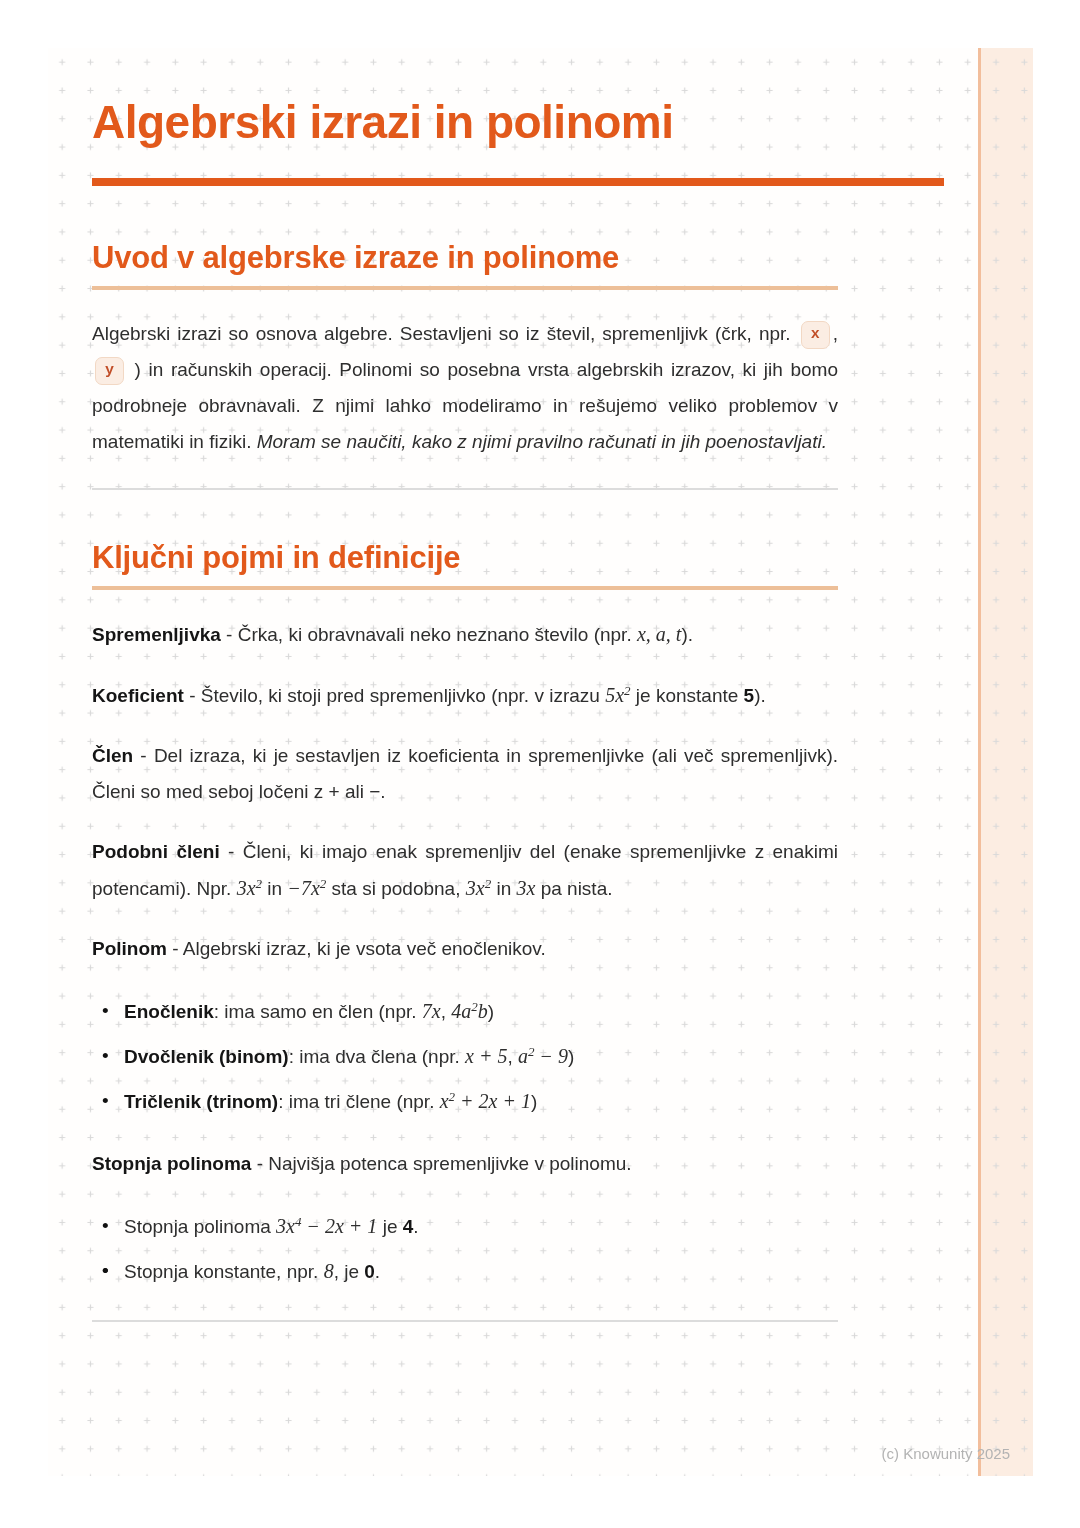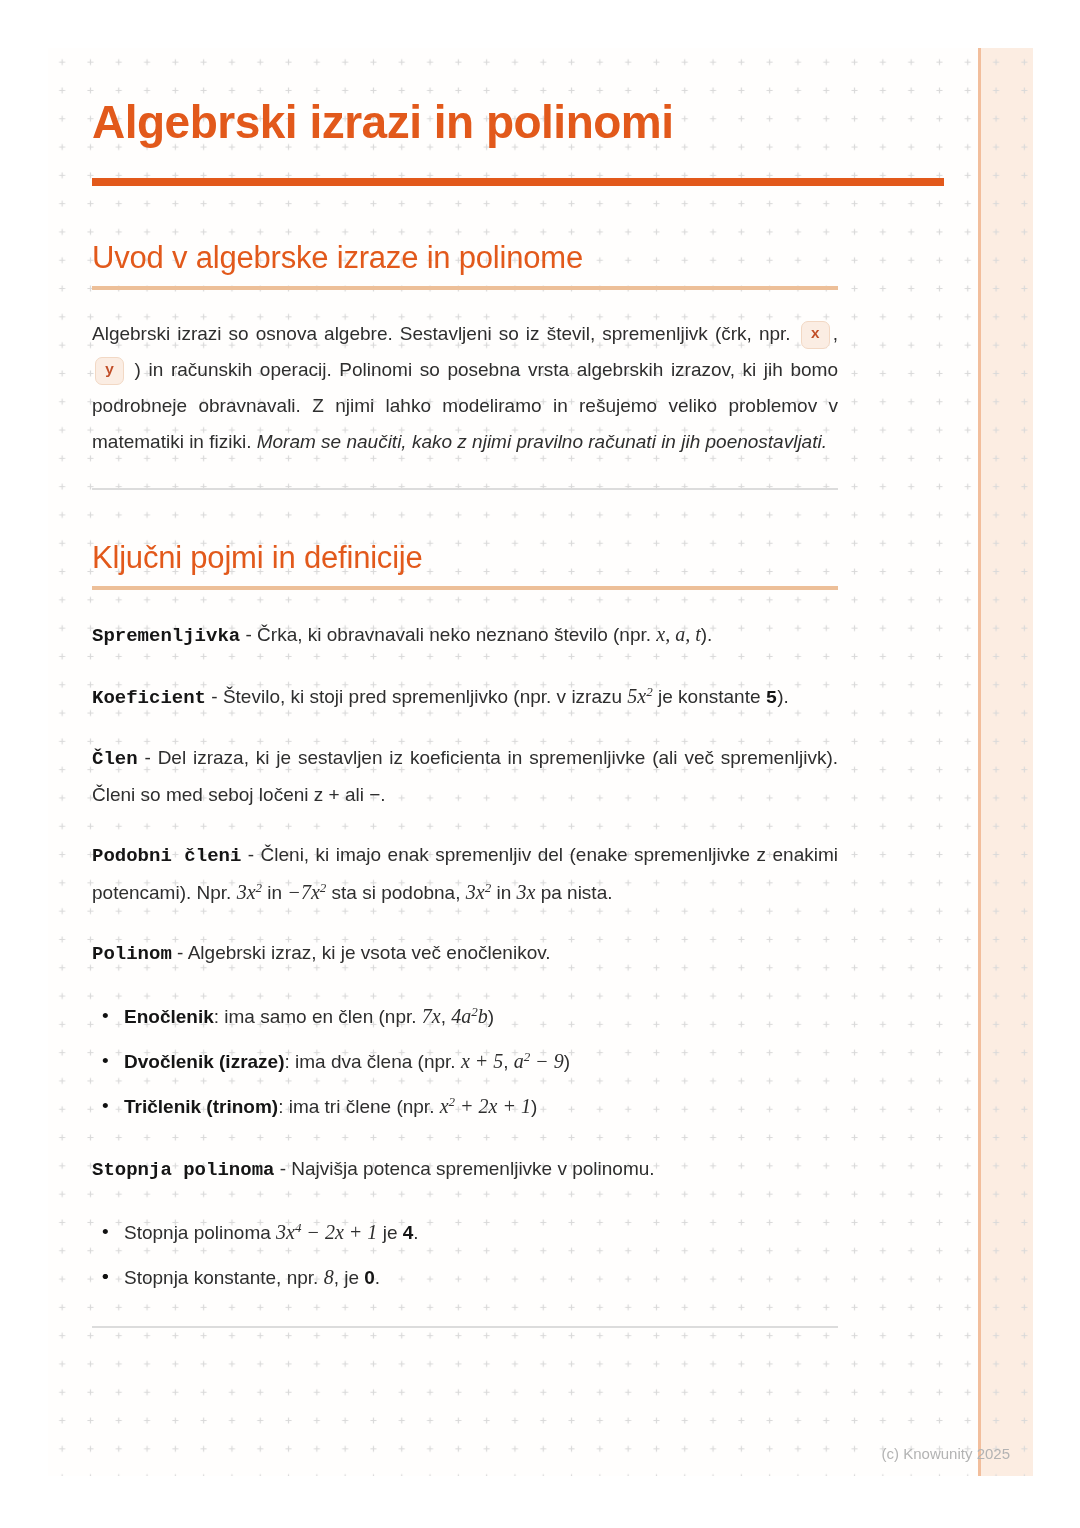--- a/index.html
+++ b/index.html
@@ -8,25 +8,25 @@
     --text:#2E2E2E; --muted:#B3B3B3; --divider:#DCDCDC;
   }
   *{box-sizing:border-box; margin:0; padding:0;}
   html,body{width:1080px; height:1528px; background:#ffffff; font-family:"Liberation Sans",sans-serif;}
   .page{position:relative; margin:48px 47px 52px 48px; width:985px; height:1428px; background:#fffefd; overflow:hidden;}
   .dot-grid{position:absolute; inset:0; z-index:1; pointer-events:none;}
   .accent-strip{position:absolute; top:0; right:0; bottom:0; width:55px; background:var(--strip-bg); border-left:3px solid var(--strip-border); z-index:0;}
   .content{position:relative; z-index:2; padding:48px 0 8px 44px; width:790px;}
   .doc-title{font-size:46px; line-height:52px; font-weight:800; letter-spacing:-0.5px; color:var(--accent);}
   .title-rule{width:852px; height:8px; background:var(--accent); margin-top:30px; margin-bottom:54px;}
-  .section-heading{font-size:31px; line-height:36px; font-weight:400; color:var(--accent); letter-spacing:-0.2px;}
+  .section-heading{font-size:31px; line-height:36px; font-weight:700; color:var(--accent); letter-spacing:-0.2px;}
   .heading-rule{width:746px; height:4px; background:var(--accent-light); margin-top:10px; margin-bottom:26px;}
   .blocks{width:746px;}
   .para{font-size:19px; line-height:36px; color:var(--text); text-align:justify; margin-bottom:24px;}
-  .para .b{font-weight:700; color:#151515;font-family:Liberation Mono, monospace;}
+  .para .b{font-weight:700; color:#151515;}
   .para .i{font-style:italic;}
   .m{font-family:"Liberation Serif",serif; font-style:italic; font-size:20px;}
   sup.m{font-size:13px; line-height:0;}
   .chip{display:inline-block; font-family:"Liberation Mono",monospace; font-weight:700; font-size:15px; line-height:1;
         color:var(--chip-text); background:var(--chip-bg); border:1px solid var(--chip-border); border-radius:7px;
         padding:5px 9px 6px; margin:0 3px; position:relative; top:-2px;}
   .blist{list-style:none; margin:26px 0 26px 0;}
   .blist li{position:relative; padding-left:32px; font-size:19px; line-height:36px; color:var(--text); margin-bottom:8px;}
   .blist .mark{position:absolute; left:10px; top:0; font-size:19px; color:#111;}
   .blist .b{font-weight:700; color:#151515;}
@@ -69,21 +69,21 @@
       <h2 class="section-heading">Ključni pojmi in definicije</h2>
       <div class="heading-rule"></div>
       <div class="blocks">
           <p class="para"><span class="b">Spremenljivka</span><span> - Črka, ki obravnavali neko neznano število (npr. </span><span class="m">x, a, t</span><span>).</span></p>
           <p class="para"><span class="b">Koeficient</span><span> - Število, ki stoji pred spremenljivko (npr. v izrazu </span><span class="m">5x</span><sup class="m">2</sup><span> je konstante </span><span class="b">5</span><span>).</span></p>
           <p class="para"><span class="b">Člen</span><span> - Del izraza, ki je sestavljen iz koeficienta in spremenljivke (ali več spremenljivk). Členi so med seboj ločeni z + ali −.</span></p>
           <p class="para"><span class="b">Podobni členi</span><span> - Členi, ki imajo enak spremenljiv del (enake spremenljivke z enakimi potencami). Npr. </span><span class="m">3x</span><sup class="m">2</sup><span> in </span><span class="m">−7x</span><sup class="m">2</sup><span> sta si podobna, </span><span class="m">3x</span><sup class="m">2</sup><span> in </span><span class="m">3x</span><span> pa nista.</span></p>
           <p class="para"><span class="b">Polinom</span><span> - Algebrski izraz, ki je vsota več enočlenikov.</span></p>
           <ul class="blist">
             <li><span class="mark">•</span><span><span class="b">Enočlenik</span><span>: ima samo en člen (npr. </span><span class="m">7x</span><span>, </span><span class="m">4a</span><sup class="m">2</sup><span class="m">b</span><span>)</span></span></li>
-            <li><span class="mark">•</span><span><span class="b">Dvočlenik (izraze)</span><span>: ima dva člena (npr. </span><span class="m">x + 5</span><span>, </span><span class="m">a</span><sup class="m">2</sup><span class="m"> − 9</span><span>)</span></span></li>
+            <li><span class="mark">•</span><span><span class="b">Dvočlenik (binom)</span><span>: ima dva člena (npr. </span><span class="m">x + 5</span><span>, </span><span class="m">a</span><sup class="m">2</sup><span class="m"> − 9</span><span>)</span></span></li>
             <li><span class="mark">•</span><span><span class="b">Tričlenik (trinom)</span><span>: ima tri člene (npr. </span><span class="m">x</span><sup class="m">2</sup><span class="m"> + 2x + 1</span><span>)</span></span></li>
           </ul>
           <p class="para"><span class="b">Stopnja polinoma</span><span> - Najvišja potenca spremenljivke v polinomu.</span></p>
           <ul class="blist">
             <li><span class="mark">•</span><span><span>Stopnja polinoma </span><span class="m">3x</span><sup class="m">4</sup><span class="m"> − 2x + 1</span><span> je </span><span class="b">4</span><span>.</span></span></li>
             <li><span class="mark">•</span></li>
             <li><span class="mark">•</span><span><span>Stopnja konstante, npr. </span><span class="m">8</span><span>, je </span><span class="b">0</span><span>.</span></span></li>
           </ul>
         </div>
     </section>

